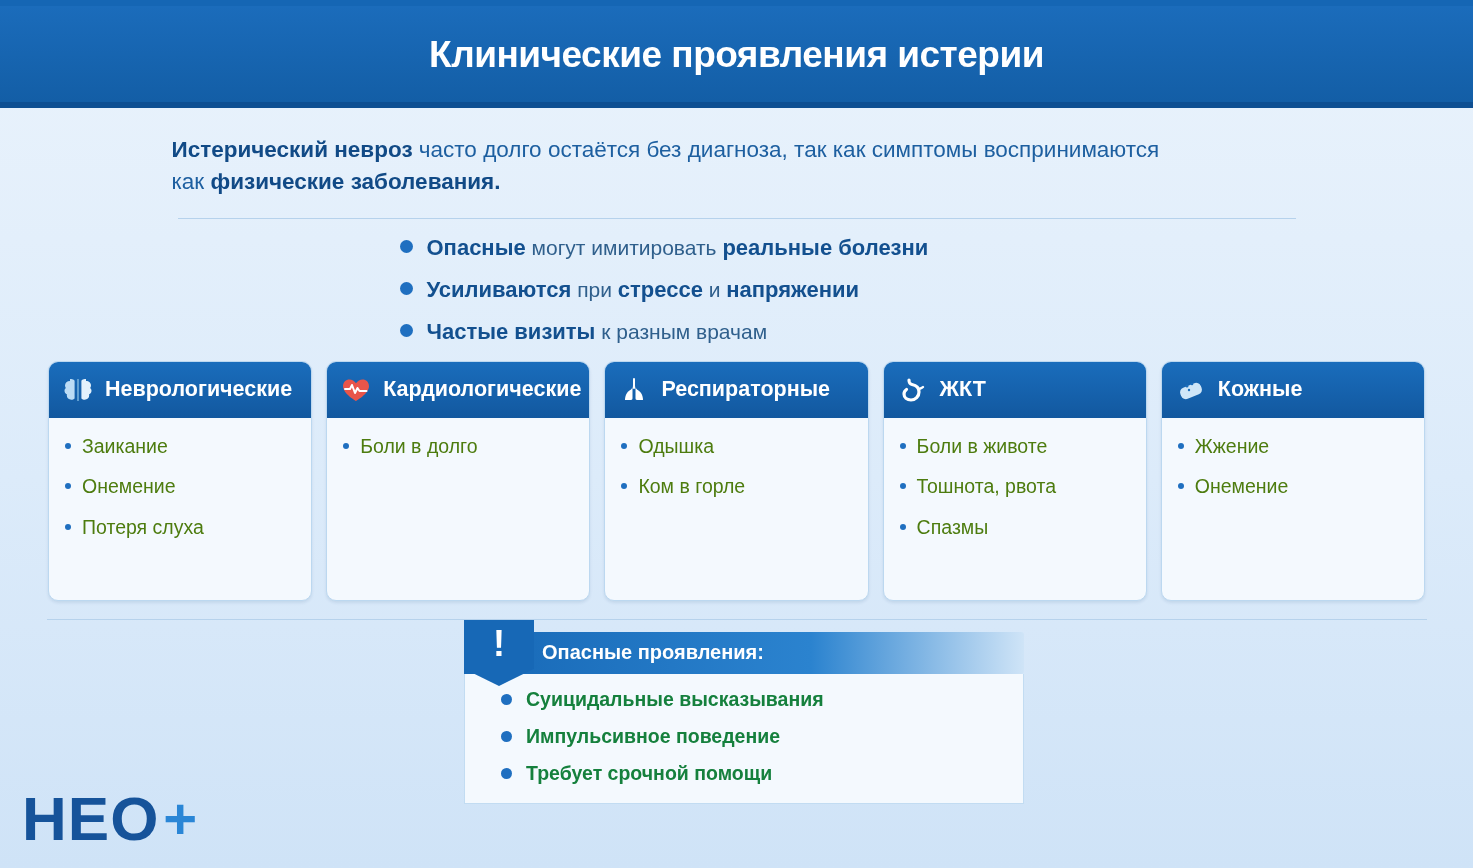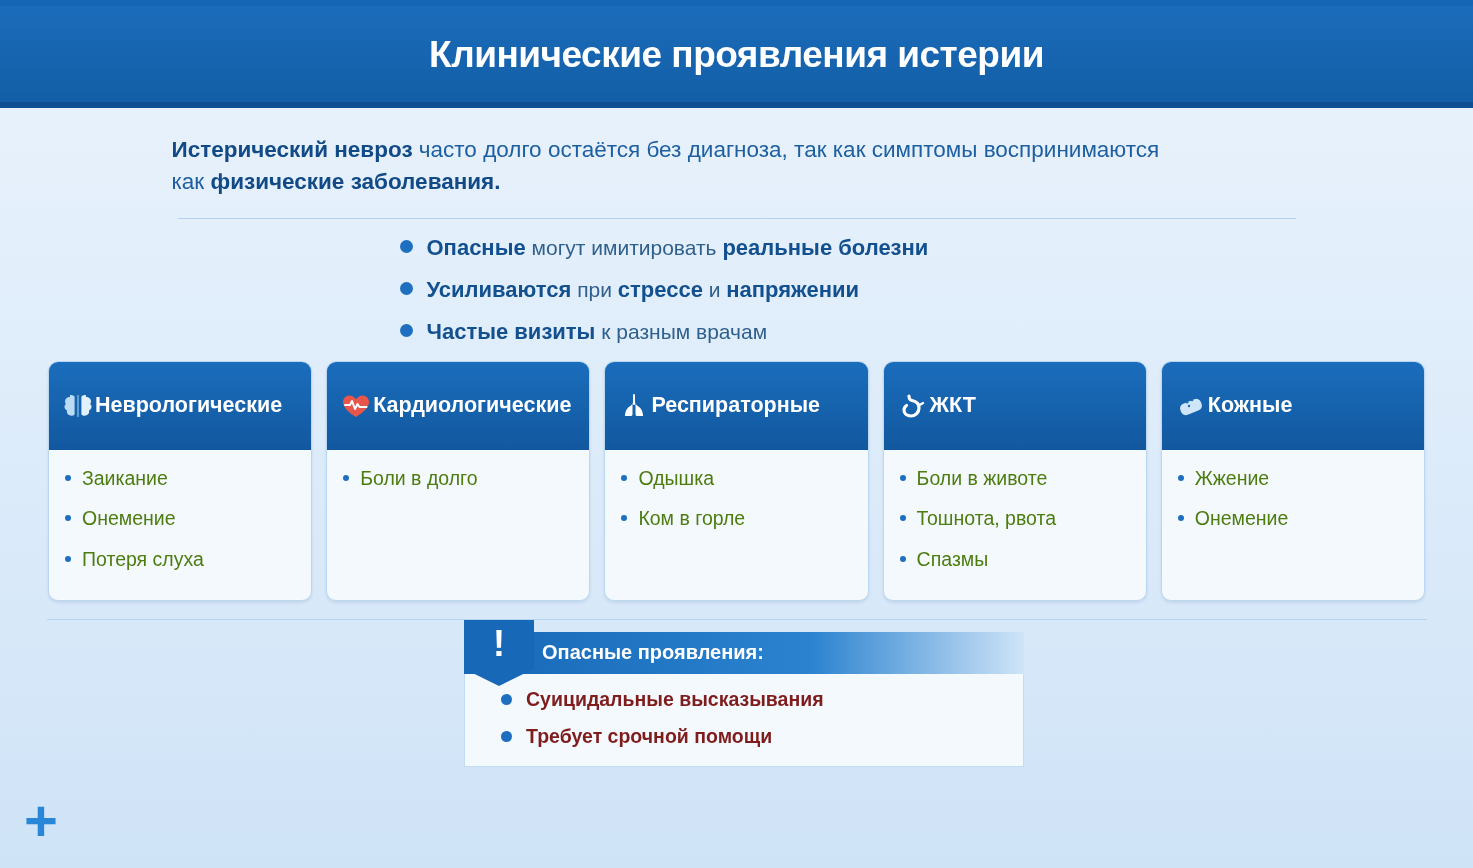--- a/index.html
+++ b/index.html
@@ -106,21 +106,22 @@
     box-shadow: 0 2px 3px rgba(20,70,120,0.10);
     display: flex;
     flex-direction: column;
     min-height: 238px;
   }
   .card-head {
     background: linear-gradient(180deg, #1a6dbc 0%, #12589f 100%);
     height: 56px;
     display: flex;
     align-items: center;
-    padding: 16px 12px;
+    padding: 0 12px;
+    gap: 10px;
   }
   .card-head .title {
     color: #ffffff;
     font-size: 21.5px;
     font-weight: bold;
     white-space: nowrap;
   }
   .card-icon {
     width: 34px;
     height: 30px;
@@ -202,21 +203,21 @@
   .danger-body {
     background: #f4f9fe;
     border: 1px solid #c2dcf2;
     border-top: none;
     padding: 14px 20px 16px 36px;
     box-sizing: border-box;
   }
   .danger-item {
     display: flex;
     align-items: baseline;
-    color: #7f1d1d;
+    color: #15803d;
     font-size: 19.5px;
     font-weight: bold;
     margin-bottom: 14px;
   }
   .danger-item:last-child { margin-bottom: 2px; }
   .danger-item .dot {
     width: 11px;
     height: 11px;
     border-radius: 50%;
     background: #1f6fc0;
@@ -420,20 +421,25 @@
   <div class="danger-flag">
     <span>!</span>
   </div>
   <div class="danger-body">
     <div class="danger-item">
         <span class="dot"></span>
         <span>Суицидальные высказывания</span>
       </div>
     <div class="danger-item">
         <span class="dot"></span>
+        <span>Импульсивное поведение</span>
+      </div>
+    <div class="danger-item">
+        <span class="dot"></span>
         <span>Требует срочной помощи</span>
       </div>
   </div>
 </div>
 
 <div class="logo">
+  <span class="mark">HEO</span>
   <span class="plus">+</span>
 </div>
 
 </body></html>

